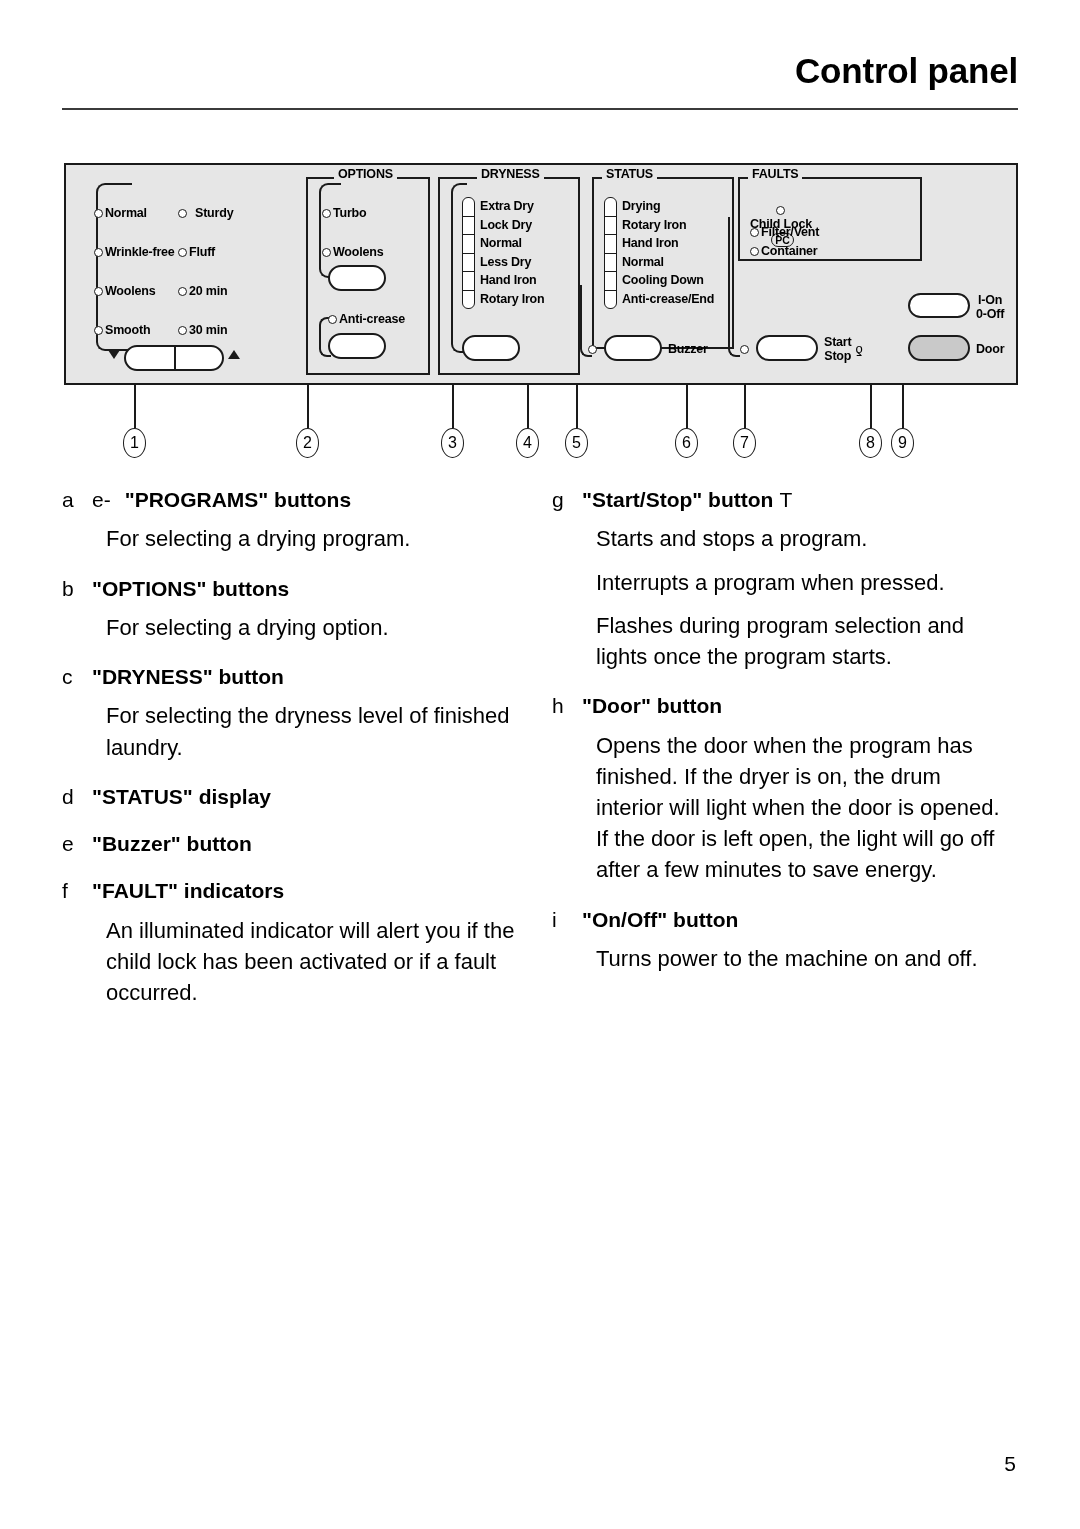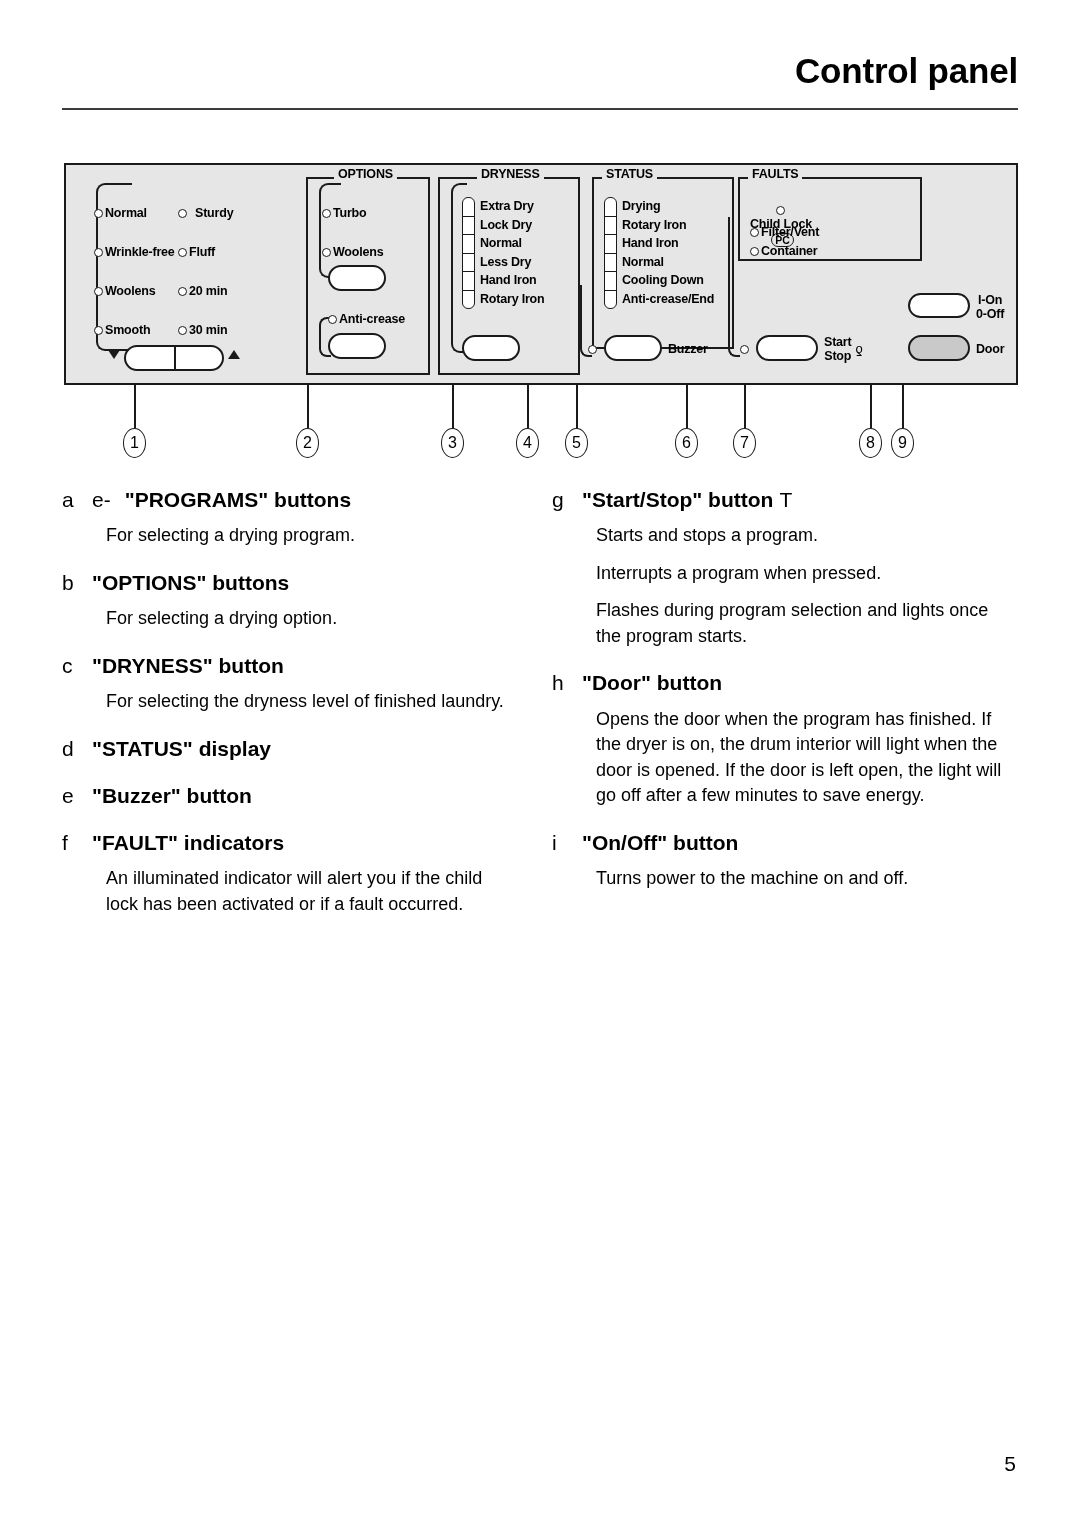--- a/index.html
+++ b/index.html
@@ -259,21 +259,21 @@
   .entry-title .sub-letter {
     font-weight: normal;
     margin-right: 14px;
   }
   .entry-title .trailing {
     font-weight: normal;
     margin-left: 6px;
   }
   .entry-body {
     margin-left: 44px;
-    font-size: 18px;
+    font-size: 22px;
     line-height: 1.42;
   }
   .entry-body p { margin: 0 0 12px 0; }
   .entry-body p:last-child { margin-bottom: 0; }
 
   
   .page-number {
     position: absolute;
     right: 64px;
     top: 1452px;

